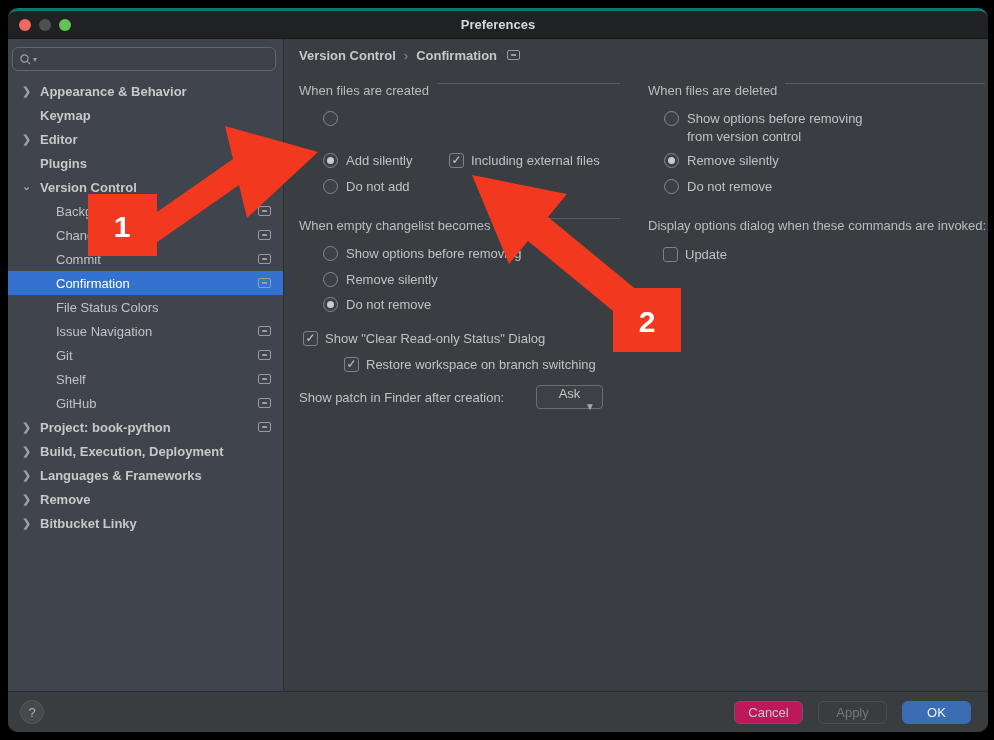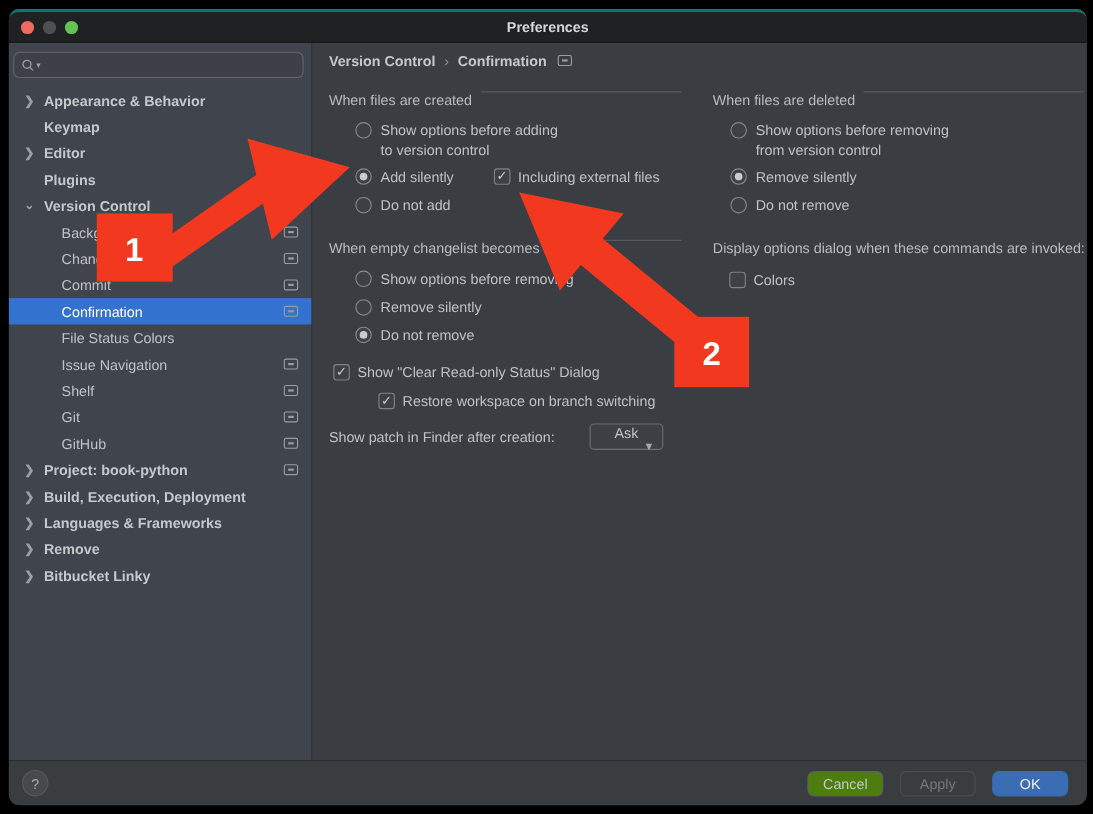--- a/index.html
+++ b/index.html
@@ -81,21 +81,21 @@
 
   
   .footer { flex:0 0 41px; background:#3a3d40; border-top:1px solid #2a2d30;
             display:flex; align-items:center; padding:0 17px 0 12px; }
   .help { width:24px; height:24px; border-radius:50%; background:#47494c;
           border:1px solid #55585b; color:#a9acaf; display:flex; align-items:center;
           justify-content:center; font-size:13px; }
   .btns { margin-left:auto; display:flex; gap:15px; }
   .btn { min-width:69px; height:23px; border-radius:6px; font-size:13px;
          display:flex; align-items:center; justify-content:center; }
-  .btn.cancel { background:#4d7c0f; border:1px solid #5d6063; color:#c6c9cb; }
+  .btn.cancel { background:#be185d; border:1px solid #5d6063; color:#c6c9cb; }
   .btn.apply  { background:transparent; border:1px solid #4b4e51; color:#74787b; }
   .btn.ok     { background:#3a6db3; border:1px solid #3a6db3; color:#f0f2f4; }
 
   
   .overlay { position:absolute; left:0; top:0; width:994px; height:740px;
              z-index:40; pointer-events:none; }
   .overlay text { font-family:"Liberation Sans", sans-serif; font-weight:bold;
                   font-size:30px; fill:#ffffff; text-anchor:middle; }
 </style>
 </head>
@@ -167,26 +167,26 @@
           </div>
         <div class="trow lvl1">
             <span>File Status Colors</span>
           </div>
         <div class="trow lvl1">
             <span>Issue Navigation</span>
             <span class="spacer"></span>
             <span class="mini-icon"></span>
           </div>
         <div class="trow lvl1">
+            <span>Git</span>
+            <span class="spacer"></span>
+            <span class="mini-icon"></span>
+          </div>
+        <div class="trow lvl1">
             <span>Shelf</span>
-            <span class="spacer"></span>
-            <span class="mini-icon"></span>
-          </div>
-        <div class="trow lvl1">
-            <span>Git</span>
             <span class="spacer"></span>
             <span class="mini-icon"></span>
           </div>
         <div class="trow lvl1">
             <span>GitHub</span>
             <span class="spacer"></span>
             <span class="mini-icon"></span>
           </div>
         <div class="trow b">
             <span class="chev">❯</span>
@@ -220,21 +220,20 @@
         <span>Confirmation</span>
         <span class="mini-icon"></span>
       </div>
 
       <div class="sec-title" style="left:15px; top:44px; width:321px;">
         <span>When files are created</span>
           <span class="rule"></span>
       </div>
       <div class="opt" style="left:39px; top:71px; width:250px;">
         <span class="radio"></span>
-        <span><span>Show options before adding</span><br><span>to version control</span></span>
       </div>
       <div class="opt" style="left:39px; top:113px;">
         <span class="radio on"></span>
         <span>Add silently</span>
       </div>
       <div class="opt" style="left:165px; top:113px;">
         <span class="check on"></span>
         <span>Including external files</span>
       </div>
       <div class="opt" style="left:39px; top:139px;">
@@ -291,21 +290,21 @@
       <div class="opt" style="left:380px; top:139px;">
         <span class="radio"></span>
         <span>Do not remove</span>
       </div>
 
       <div class="sec-title clip" style="left:364px; top:179px; width:340px;">
         <span>Display options dialog when these commands are invoked:</span>
       </div>
       <div class="opt" style="left:379px; top:207px;">
         <span class="check"></span>
-        <span>Colors</span>
+        <span>Update</span>
       </div>
     </div>
   </div>
 
   <div class="footer">
     <div class="help">
         <span>?</span>
       </div>
     <div class="btns">
       <div class="btn cancel">Cancel</div>

